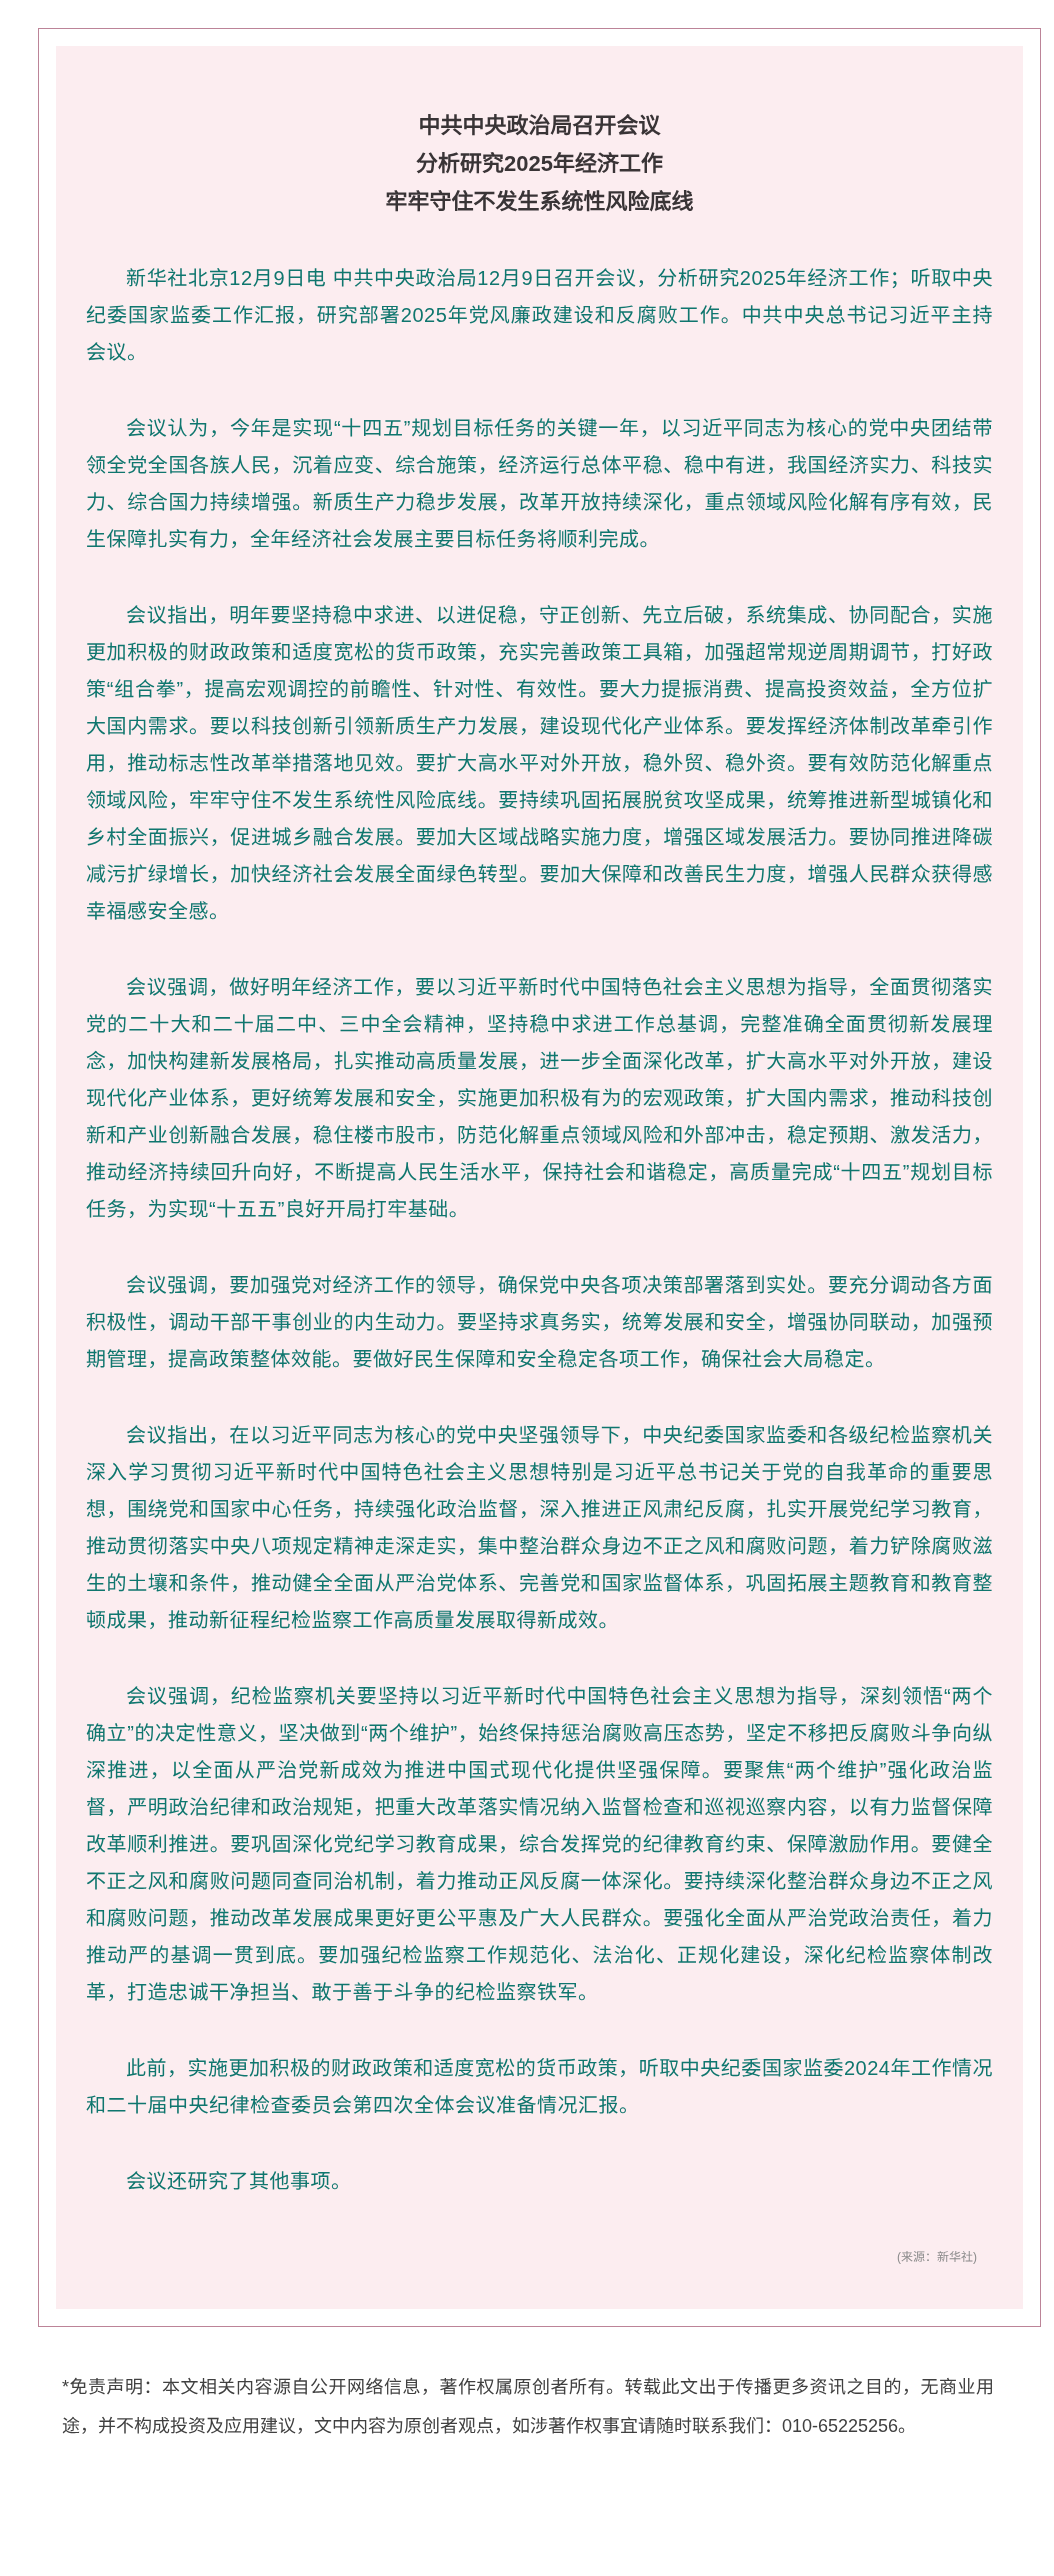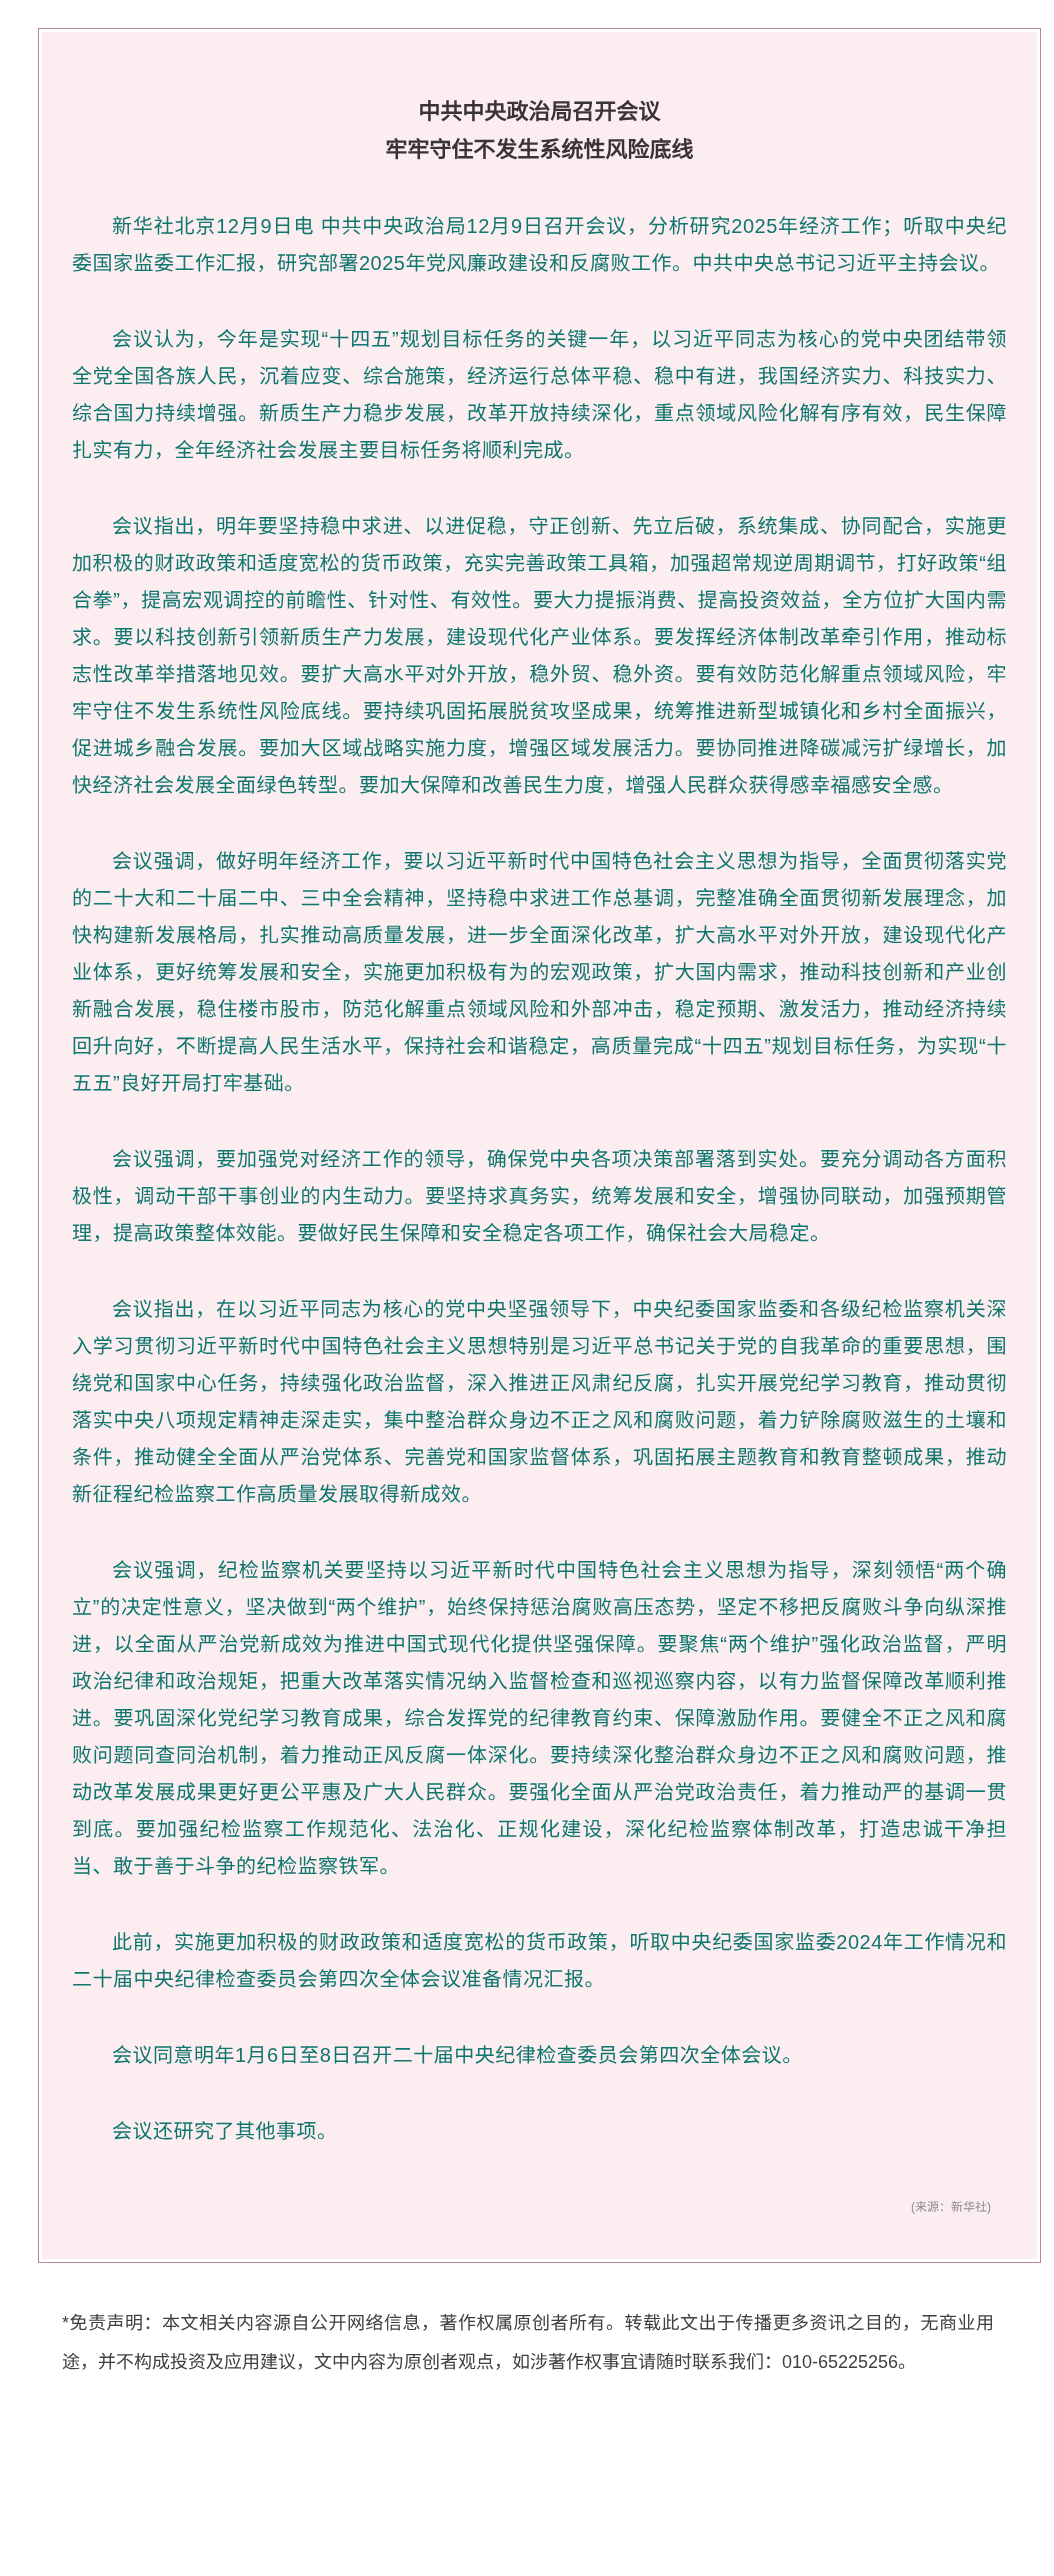--- a/index.html
+++ b/index.html
@@ -12,21 +12,21 @@
     width: 1055px;
     min-height: 2576px;
     box-sizing: border-box;
     background: #ffffff;
   }
   .card {
     box-sizing: border-box;
     margin: 28px 0 0 38px;
     width: 1003px;
     border: 1px solid #bc8498;
-    padding: 3px;
+    padding: 17px;
     background: #ffffff;
   }
   .panel {
     background: #fcedf0;
     padding: 61px 30px 21px 30px;
   }
   .title {
     margin: 0 0 39px 0;
     text-align: center;
     font-size: 22px;
@@ -66,32 +66,32 @@
 </head>
 <body>
 
 <div class="page">
 
   <div class="card">
     <div class="panel">
 
       <h1 class="title">
         <span class="tline">中共中央政治局召开会议</span>
+        <span class="tline">分析研究2025年经济工作</span>
         <span class="tline">牢牢守住不发生系统性风险底线</span>
       </h1>
 
       <p class="para">新华社北京12月9日电 中共中央政治局12月9日召开会议，分析研究2025年经济工作；听取中央纪委国家监委工作汇报，研究部署2025年党风廉政建设和反腐败工作。中共中央总书记习近平主持会议。</p>
       <p class="para">会议认为，今年是实现“十四五”规划目标任务的关键一年，以习近平同志为核心的党中央团结带领全党全国各族人民，沉着应变、综合施策，经济运行总体平稳、稳中有进，我国经济实力、科技实力、综合国力持续增强。新质生产力稳步发展，改革开放持续深化，重点领域风险化解有序有效，民生保障扎实有力，全年经济社会发展主要目标任务将顺利完成。</p>
       <p class="para">会议指出，明年要坚持稳中求进、以进促稳，守正创新、先立后破，系统集成、协同配合，实施更加积极的财政政策和适度宽松的货币政策，充实完善政策工具箱，加强超常规逆周期调节，打好政策“组合拳”，提高宏观调控的前瞻性、针对性、有效性。要大力提振消费、提高投资效益，全方位扩大国内需求。要以科技创新引领新质生产力发展，建设现代化产业体系。要发挥经济体制改革牵引作用，推动标志性改革举措落地见效。要扩大高水平对外开放，稳外贸、稳外资。要有效防范化解重点领域风险，牢牢守住不发生系统性风险底线。要持续巩固拓展脱贫攻坚成果，统筹推进新型城镇化和乡村全面振兴，促进城乡融合发展。要加大区域战略实施力度，增强区域发展活力。要协同推进降碳减污扩绿增长，加快经济社会发展全面绿色转型。要加大保障和改善民生力度，增强人民群众获得感幸福感安全感。</p>
       <p class="para">会议强调，做好明年经济工作，要以习近平新时代中国特色社会主义思想为指导，全面贯彻落实党的二十大和二十届二中、三中全会精神，坚持稳中求进工作总基调，完整准确全面贯彻新发展理念，加快构建新发展格局，扎实推动高质量发展，进一步全面深化改革，扩大高水平对外开放，建设现代化产业体系，更好统筹发展和安全，实施更加积极有为的宏观政策，扩大国内需求，推动科技创新和产业创新融合发展，稳住楼市股市，防范化解重点领域风险和外部冲击，稳定预期、激发活力，推动经济持续回升向好，不断提高人民生活水平，保持社会和谐稳定，高质量完成“十四五”规划目标任务，为实现“十五五”良好开局打牢基础。</p>
       <p class="para">会议强调，要加强党对经济工作的领导，确保党中央各项决策部署落到实处。要充分调动各方面积极性，调动干部干事创业的内生动力。要坚持求真务实，统筹发展和安全，增强协同联动，加强预期管理，提高政策整体效能。要做好民生保障和安全稳定各项工作，确保社会大局稳定。</p>
       <p class="para">会议指出，在以习近平同志为核心的党中央坚强领导下，中央纪委国家监委和各级纪检监察机关深入学习贯彻习近平新时代中国特色社会主义思想特别是习近平总书记关于党的自我革命的重要思想，围绕党和国家中心任务，持续强化政治监督，深入推进正风肃纪反腐，扎实开展党纪学习教育，推动贯彻落实中央八项规定精神走深走实，集中整治群众身边不正之风和腐败问题，着力铲除腐败滋生的土壤和条件，推动健全全面从严治党体系、完善党和国家监督体系，巩固拓展主题教育和教育整顿成果，推动新征程纪检监察工作高质量发展取得新成效。</p>
       <p class="para">会议强调，纪检监察机关要坚持以习近平新时代中国特色社会主义思想为指导，深刻领悟“两个确立”的决定性意义，坚决做到“两个维护”，始终保持惩治腐败高压态势，坚定不移把反腐败斗争向纵深推进，以全面从严治党新成效为推进中国式现代化提供坚强保障。要聚焦“两个维护”强化政治监督，严明政治纪律和政治规矩，把重大改革落实情况纳入监督检查和巡视巡察内容，以有力监督保障改革顺利推进。要巩固深化党纪学习教育成果，综合发挥党的纪律教育约束、保障激励作用。要健全不正之风和腐败问题同查同治机制，着力推动正风反腐一体深化。要持续深化整治群众身边不正之风和腐败问题，推动改革发展成果更好更公平惠及广大人民群众。要强化全面从严治党政治责任，着力推动严的基调一贯到底。要加强纪检监察工作规范化、法治化、正规化建设，深化纪检监察体制改革，打造忠诚干净担当、敢于善于斗争的纪检监察铁军。</p>
       <p class="para">此前，实施更加积极的财政政策和适度宽松的货币政策，听取中央纪委国家监委2024年工作情况和二十届中央纪律检查委员会第四次全体会议准备情况汇报。</p>
-      <p class="para">会议同意明年1月6日至8日召开二十届中央纪律检查委员会第四次全体会议。</p>
       <p class="para">会议还研究了其他事项。</p>
 
       <p class="source">(来源：新华社)</p>
 
     </div>
   </div>
 
   <p class="disclaimer">*免责声明：本文相关内容源自公开网络信息，著作权属原创者所有。转载此文出于传播更多资讯之目的，无商业用途，并不构成投资及应用建议，文中内容为原创者观点，如涉著作权事宜请随时联系我们：010-65225256。</p>
 
 </div>

